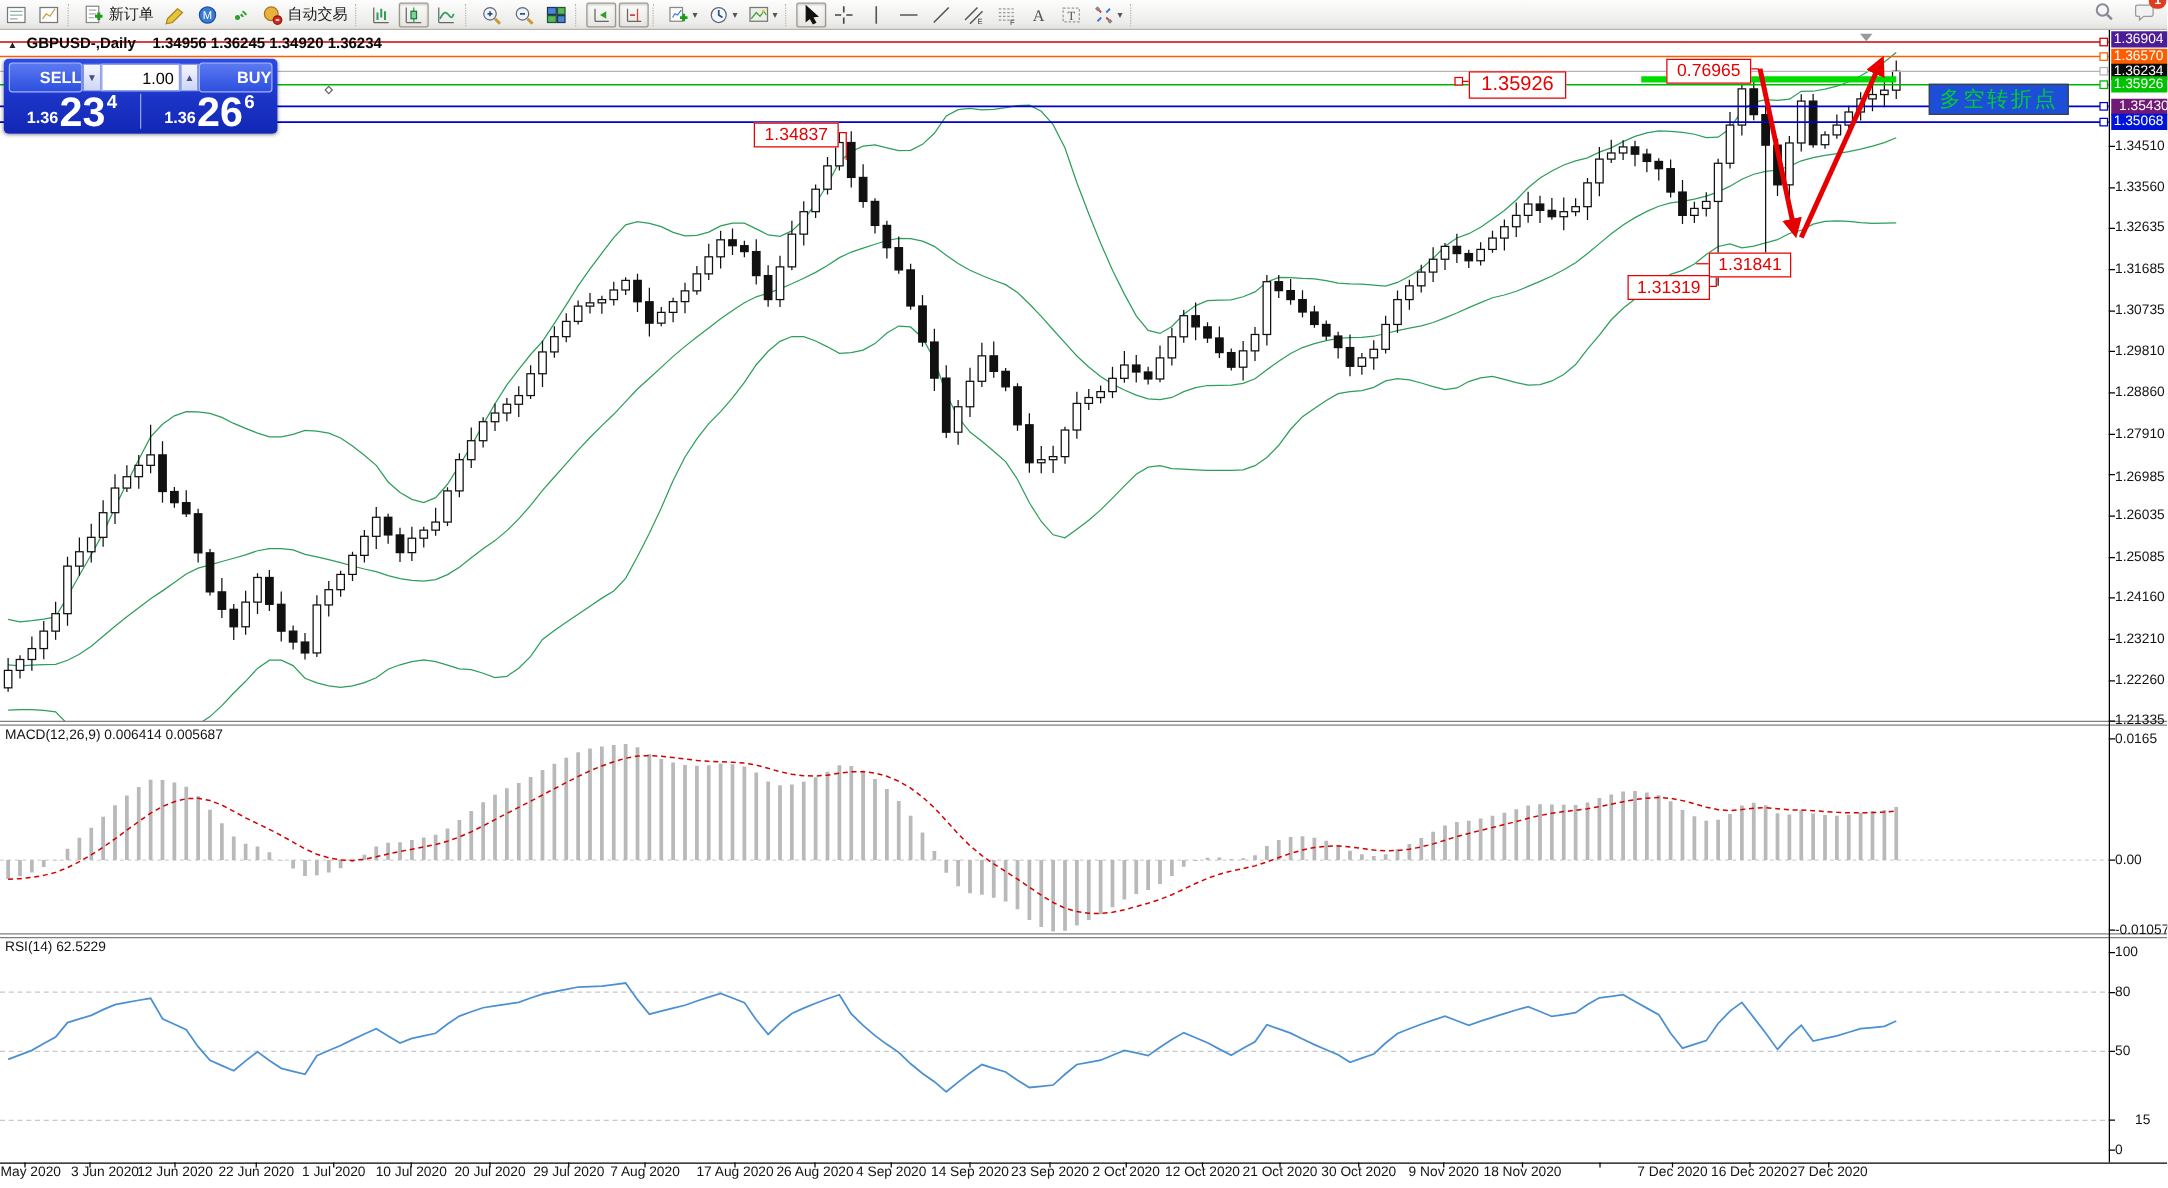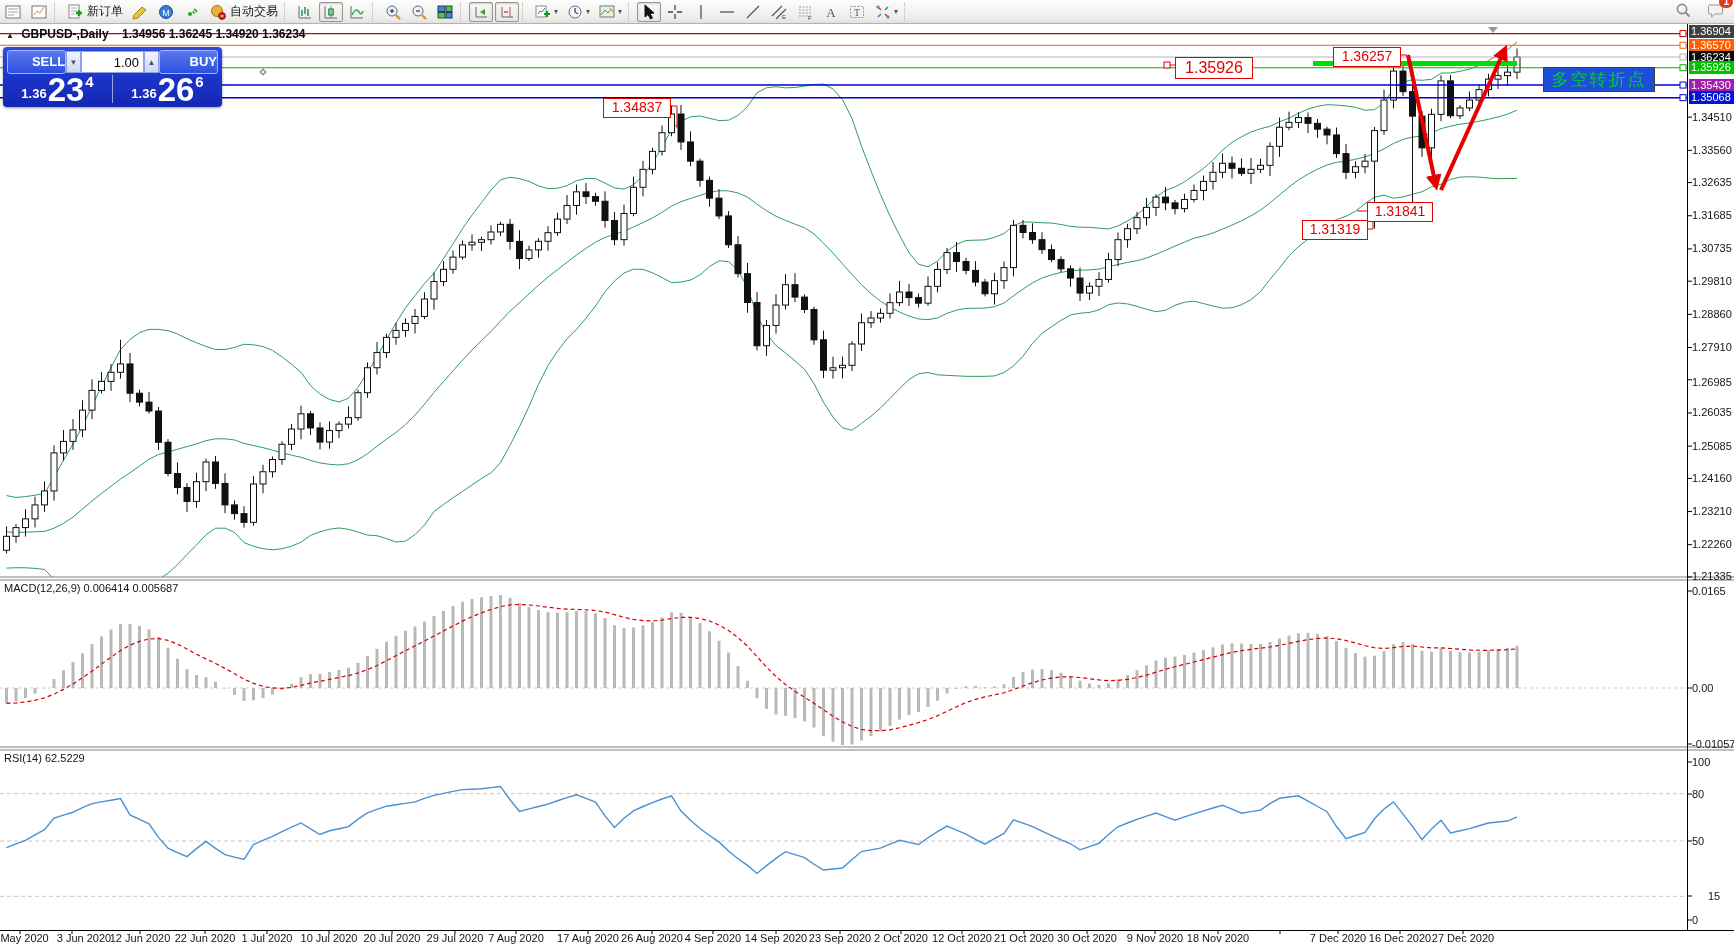--- a/index.html
+++ b/index.html
@@ -965,25 +965,25 @@
         <div class="ax-tick" style="top: 250.698px;">1.29810</div>
         <div class="ax-tick" style="top: 283.853px;">1.28860</div>
         <div class="ax-tick" style="top: 317.008px;">1.27910</div>
         <div class="ax-tick" style="top: 352px;">1.26985</div>
         <div class="ax-tick" style="top: 382.445px;">1.26035</div>
         <div class="ax-tick" style="top: 415.6px;">1.25085</div>
         <div class="ax-tick" style="top: 447.883px;">1.24160</div>
         <div class="ax-tick" style="top: 481.038px;">1.23210</div>
         <div class="ax-tick" style="top: 514.193px;">1.22260</div>
         <div class="ax-tick" style="top: 546.475px;">1.21335</div>
-        <div class="ax-tag" style="top: 1px; background: #404040;">1.36904</div>
+        <div class="ax-tag" style="top: 1px; background: #4c1d95;">1.36904</div>
         <div class="ax-tag" style="top: 14.7736px; background: rgb(255, 94, 0);">1.36570</div>
         <div class="ax-tag" style="top: 26.5px; background: rgb(10, 10, 10);">1.36234</div>
         <div class="ax-tag" style="top: 37.2492px; background: rgb(0, 195, 0);">1.35926</div>
-        <div class="ax-tag" style="top: 54.5596px; background: #a21caf;">1.35430</div>
+        <div class="ax-tag" style="top: 54.5596px; background: #701a75; text-align: right;">1.35430</div>
         <div class="ax-tag" style="top: 67.1934px; background: rgb(0, 19, 216);">1.35068</div>
         <div class="ax-tick" style="top: 560.5px;">0.0165</div>
         <div class="ax-tick" style="top: 657.5px;">0.00</div>
         <div class="ax-tick" style="top: 713.5px;">-0.010571</div>
         <div class="ax-tick" style="top: 731.5px;">100</div>
         <div class="ax-tick" style="top: 763.5px;">80</div>
         <div class="ax-tick" style="top: 810.5px;">50</div>
         <div class="ax-tick" style="top: 865.5px; margin-left: 16px;">15</div>
         <div class="ax-tick" style="top: 889.5px;">0</div>
       </div>
@@ -1009,18 +1009,18 @@
         <div class="date-label" style="left: 1155px;">9 Nov 2020</div>
         <div class="date-label" style="left: 1218px;">18 Nov 2020</div>
         <div class="date-label" style="left: 1280px; margin-top: 24px;">27 Nov 2020</div>
         <div class="date-label" style="left: 1338px;">7 Dec 2020</div>
         <div class="date-label" style="left: 1400px;">16 Dec 2020</div>
         <div class="date-label" style="left: 1463px;">27 Dec 2020</div>
       </div>
   <div id="anno-layer">
         <div class="anno" id="anno-134837" style="left: 603px; top: 74px; width: 66px; height: 18px; line-height: 17px;">1.34837</div>
         <div class="anno" id="anno-135926" style="left: 1175px; top: 33px; width: 76px; height: 20px; line-height: 19px;">1.35926</div>
-        <div class="anno" id="anno-136257" style="left: 1333px; top: 23px; width: 66px; height: 18px; line-height: 17px;">1.36257</div>
+        <div class="anno" id="anno-136257" style="left: 1333px; top: 23px; width: 66px; height: 18px; line-height: 17px;">0.76965</div>
         <div class="anno" id="anno-131841" style="left: 1367px; top: 178px; width: 64px; height: 18px; line-height: 17px;">1.31841</div>
         <div class="anno" id="anno-131319" style="left: 1302px; top: 196px; width: 64px; height: 18px; line-height: 17px;">1.31319</div>
       </div>
 </div>
 </div>
 
 </body></html>

